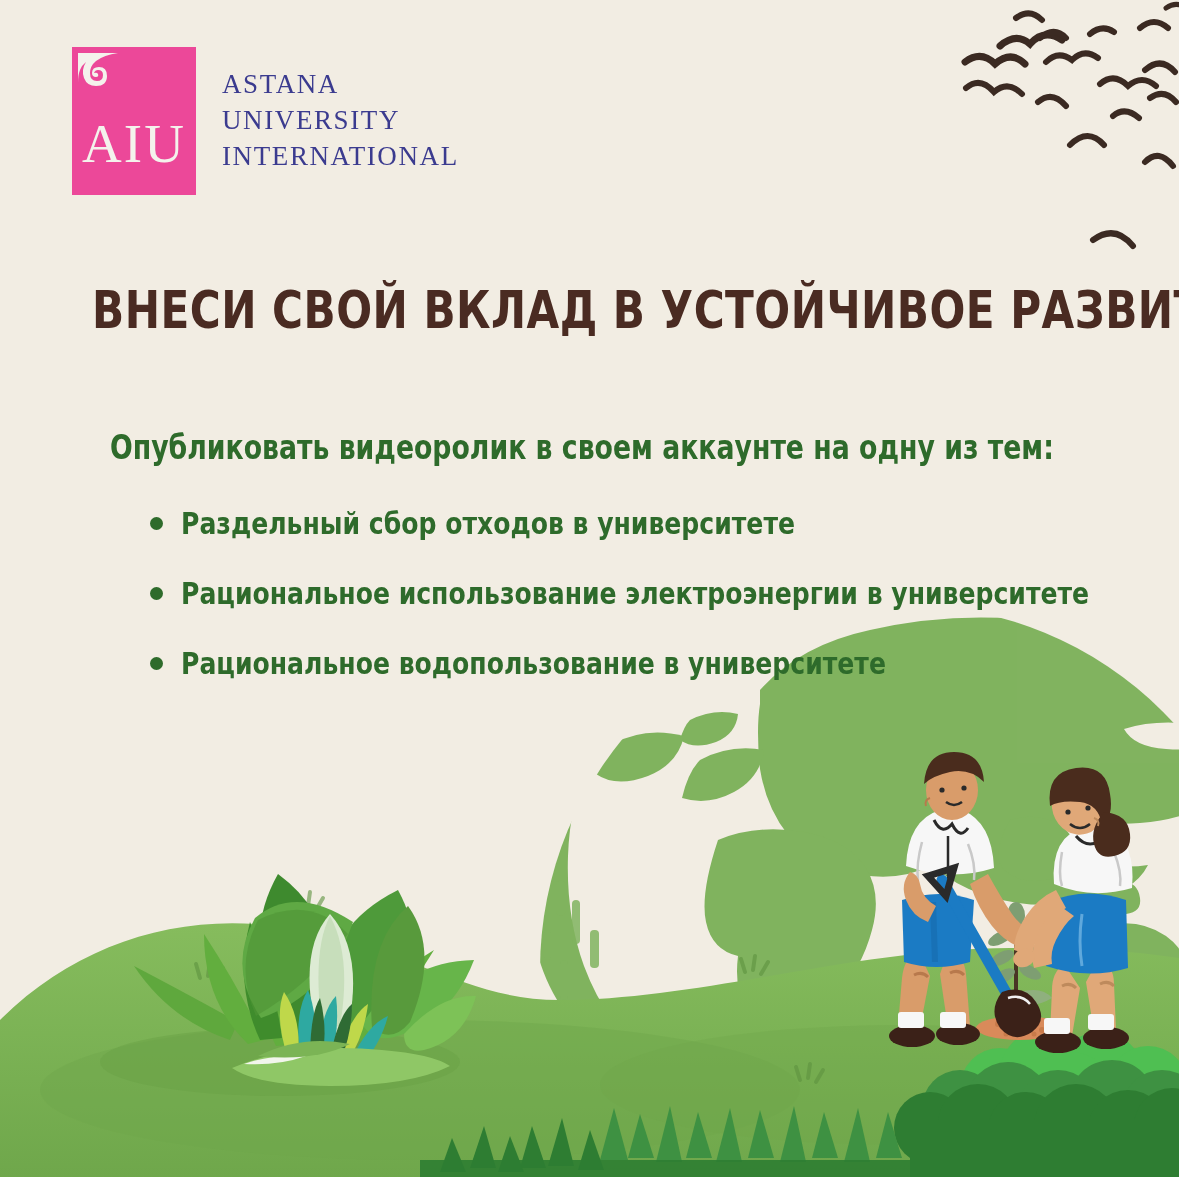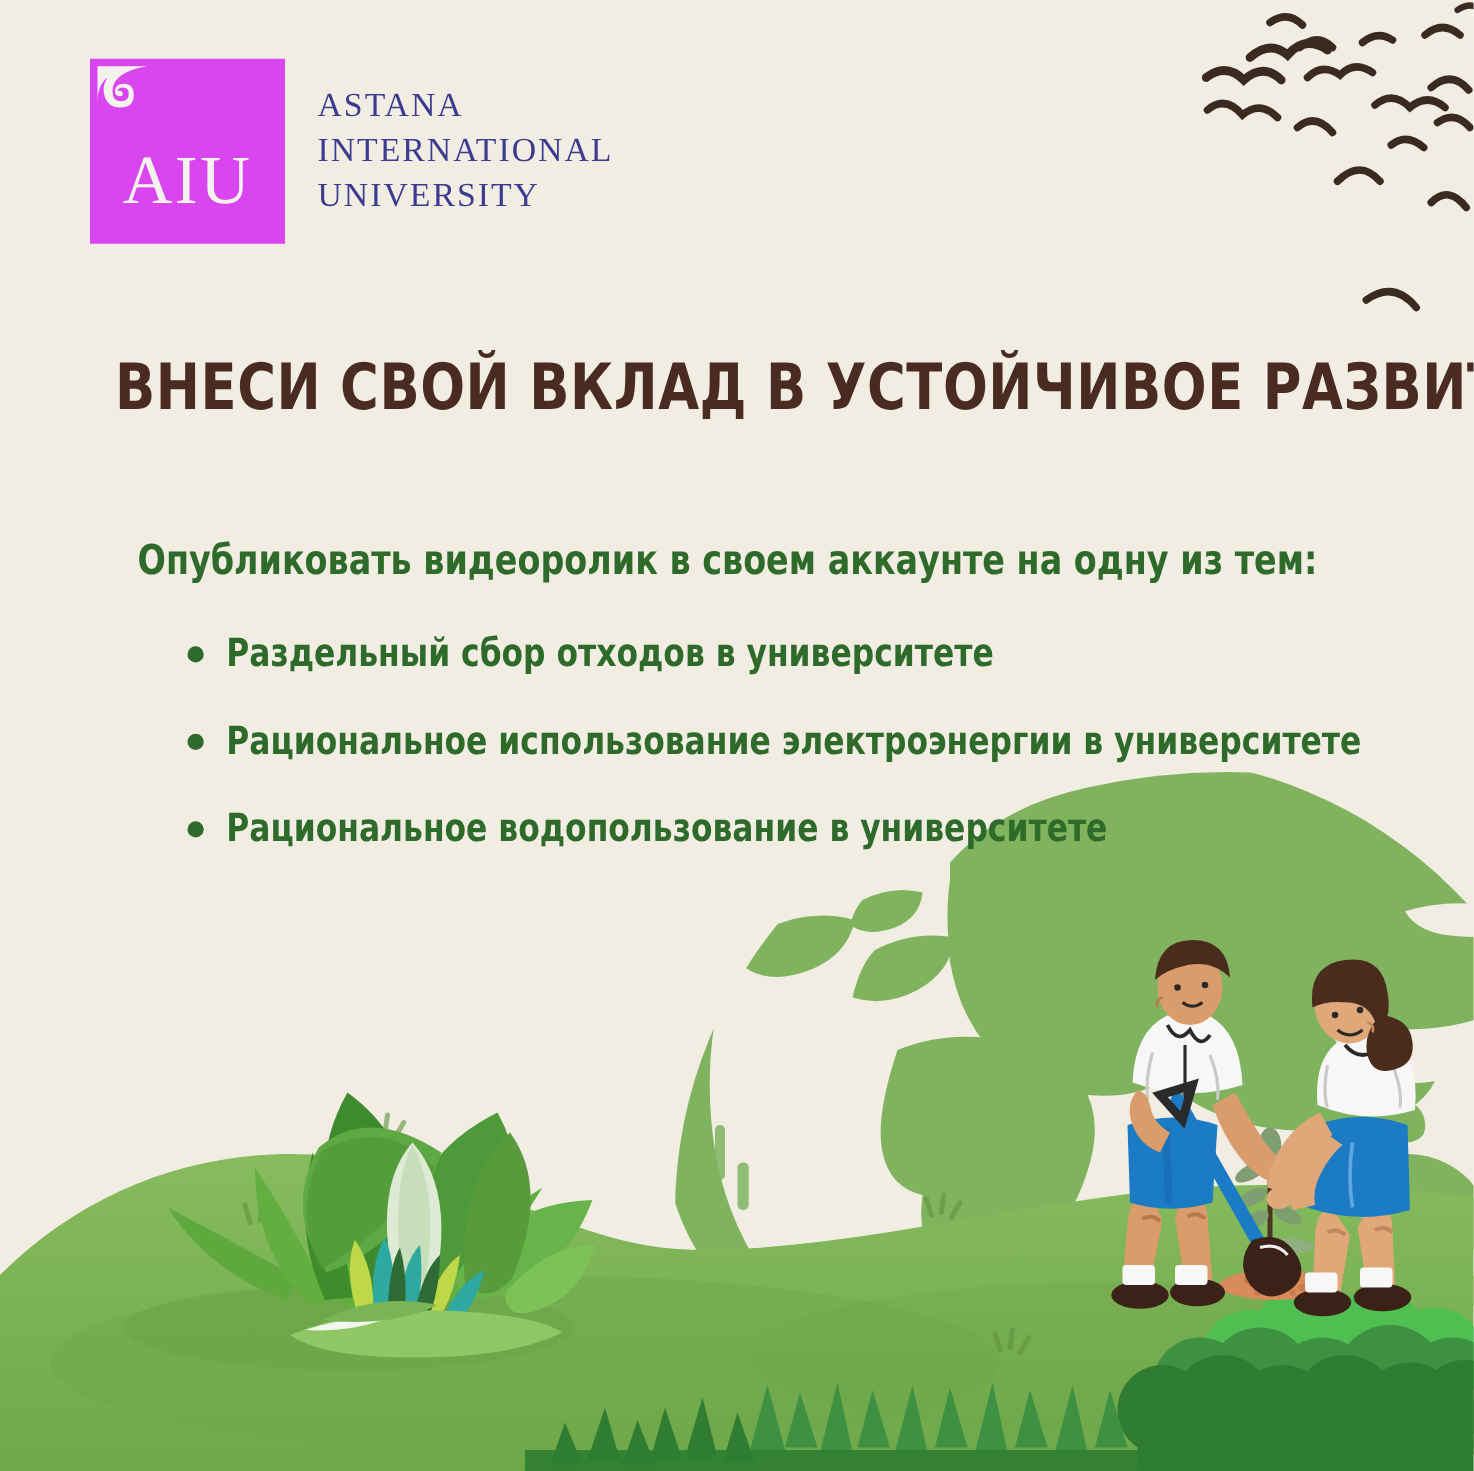--- a/index.html
+++ b/index.html
@@ -19,22 +19,22 @@
   .art { position:absolute; inset:0; pointer-events:none; }
   .art svg { display:block; width:1179px; height:1177px; }
 
   
   #logo-block {
     position:absolute; left:72px; top:47px;
     display:flex; align-items:center; gap:26px;
   }
   #logo-mark {
     position:relative;
-    width:156px; height:148px;
-    background:#d946ef;
+    width:124px; height:148px;
+    background:#ec4899;
     display:flex; align-items:flex-end; justify-content:center;
     flex:0 0 auto;
   }
   #logo-mark .orn { position:absolute; left:4px; top:4px; width:44px; height:44px; }
   #logo-mark .aiu {
     font-family:"Liberation Serif", serif;
     color:#F4F2EC;
     font-size:55px;
     letter-spacing:2px;
     line-height:1;
@@ -388,22 +388,22 @@
 
   <div id="logo-block">
     <div id="logo-mark">
       <svg class="orn" viewBox="0 0 44 44">
         <path fill="#F4F2EC" d="M2 2 h40 q-14 2-22 8 q-6 5-6 12 q0 8 7 8 q6 0 6-6 q0-5-5-5 q-3 0-4 3 q3-1 4 1 q1 3-2 3 q-4 0-4-4 q0-6 7-6 q8 0 8 9 q0 10-11 10 q-9 0-12-8 q-3-8 2-16 q-4 3-6 8 q-2 5-2 13 z"></path>
       </svg>
       <span class="aiu">AIU</span>
     </div>
     <div id="logo-words">
       <div>ASTANA</div>
+      <div>UNIVERSITY</div>
       <div>INTERNATIONAL</div>
-      <div>UNIVERSITY</div>
     </div>
   </div>
 
   <div id="headline">ВНЕСИ СВОЙ ВКЛАД В УСТОЙЧИВОЕ РАЗВИТИЕ AIU</div>
 
   <div id="subtitle">Опубликовать видеоролик в своем аккаунте на одну из тем:</div>
 
   <ul id="topic-list">
     <li>
       <span class="bullet"></span>

